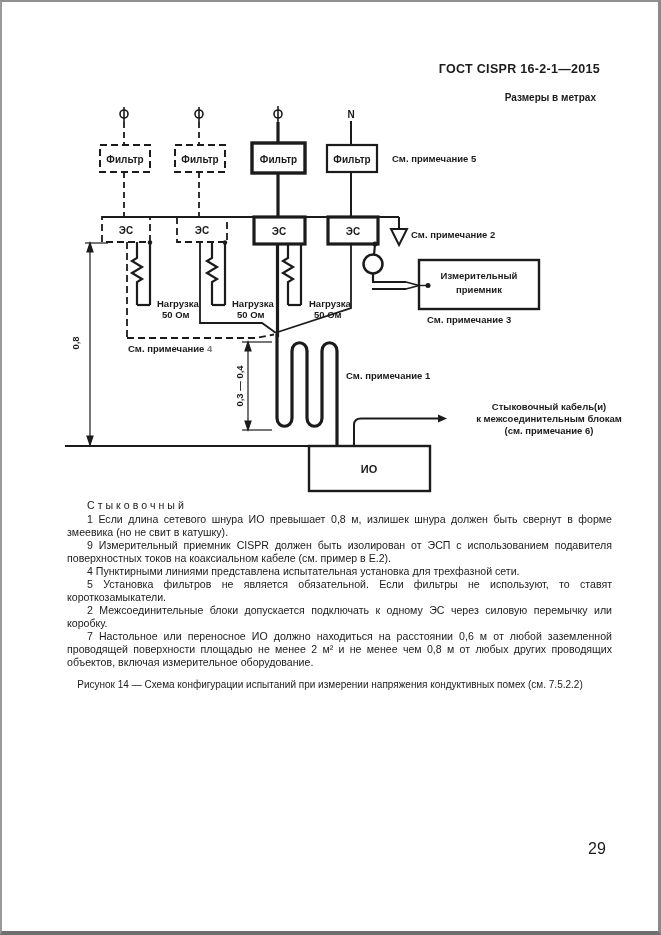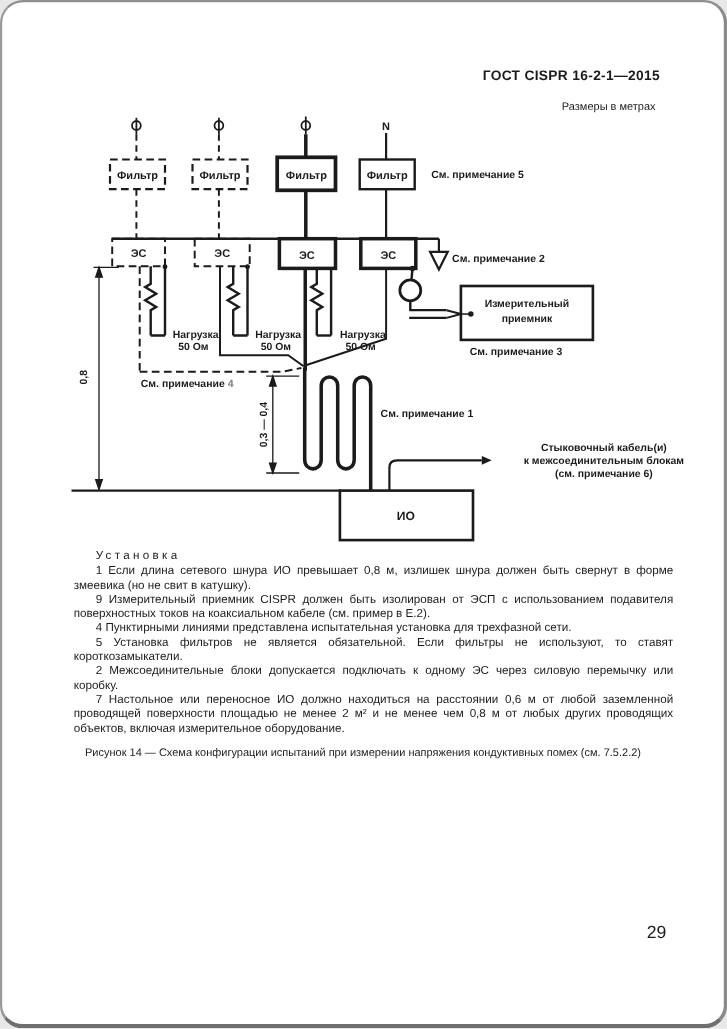--- a/index.html
+++ b/index.html
@@ -8,29 +8,28 @@
     width:661px;height:935px;
     background:#ffffff;
     border-top:2px solid #8f8f8f;
     border-left:2px solid #9a9a9a;
     border-right:3px solid #8a8a8a;
     border-bottom:4px solid #6f6f6f;
     box-sizing:border-box;
     font-family:"Liberation Sans", sans-serif;
     color:#1b1b1b;
     overflow:hidden;
-    border-radius:21px;
   }
   .hdr{
     position:absolute;top:60px;right:58px;
     font-size:12.5px;font-weight:bold;letter-spacing:0.3px;
   }
   .units{
     position:absolute;top:90px;right:62px;
-    font-size:10px;font-weight:normal;
+    font-size:10px;font-weight:bold;
   }
   .diagram-svg{position:absolute;top:0;left:0;}
   .notes{
     position:absolute;top:497px;left:65px;width:545px;
     font-size:10.6px;line-height:13px;
   }
   .notes p{margin:0;text-align:justify;}
   .note-head{letter-spacing:3px;text-indent:20px;margin-bottom:1px !important;}
   .note{text-indent:20px;}
   .caption{
@@ -198,21 +197,21 @@
       <polygon points="436,412.5 436,420.5 445,416.5" fill="#1b1b1b" stroke="none"></polygon>
       <g stroke="none">
         <text x="547" y="408" text-anchor="middle" class="lbl">Стыковочный кабель(и)</text>
         <text x="547" y="420" text-anchor="middle" class="lbl">к межсоединительным блокам</text>
         <text x="547" y="432" text-anchor="middle" class="lbl">(см. примечание 6)</text>
       </g>
     </g>
   </svg>
 
   <div class="notes">
-    <p class="note-head">Установка</p>
+    <p class="note-head">Стыковочный</p>
     <p class="note">1 Если длина сетевого шнура ИО превышает 0,8 м, излишек шнура должен быть свернут в форме змеевика (но не свит в катушку).</p>
     <p class="note">9 Измерительный приемник CISPR должен быть изолирован от ЭСП с использованием подавителя поверхностных токов на коаксиальном кабеле (см. пример в Е.2).</p>
     <p class="note">4 Пунктирными линиями представлена испытательная установка для трехфазной сети.</p>
     <p class="note">5 Установка фильтров не является обязательной. Если фильтры не используют, то ставят короткозамыкатели.</p>
     <p class="note">2 Межсоединительные блоки допускается подключать к одному ЭС через силовую перемычку или коробку.</p>
     <p class="note">7 Настольное или переносное ИО должно находиться на расстоянии 0,6 м от любой заземленной проводящей поверхности площадью не менее 2 м² и не менее чем 0,8 м от любых других проводящих объектов, включая измерительное оборудование.</p>
   </div>
 
   <div class="caption">Рисунок 14 — Схема конфигурации испытаний при измерении напряжения кондуктивных помех (см. 7.5.2.2)</div>
 

